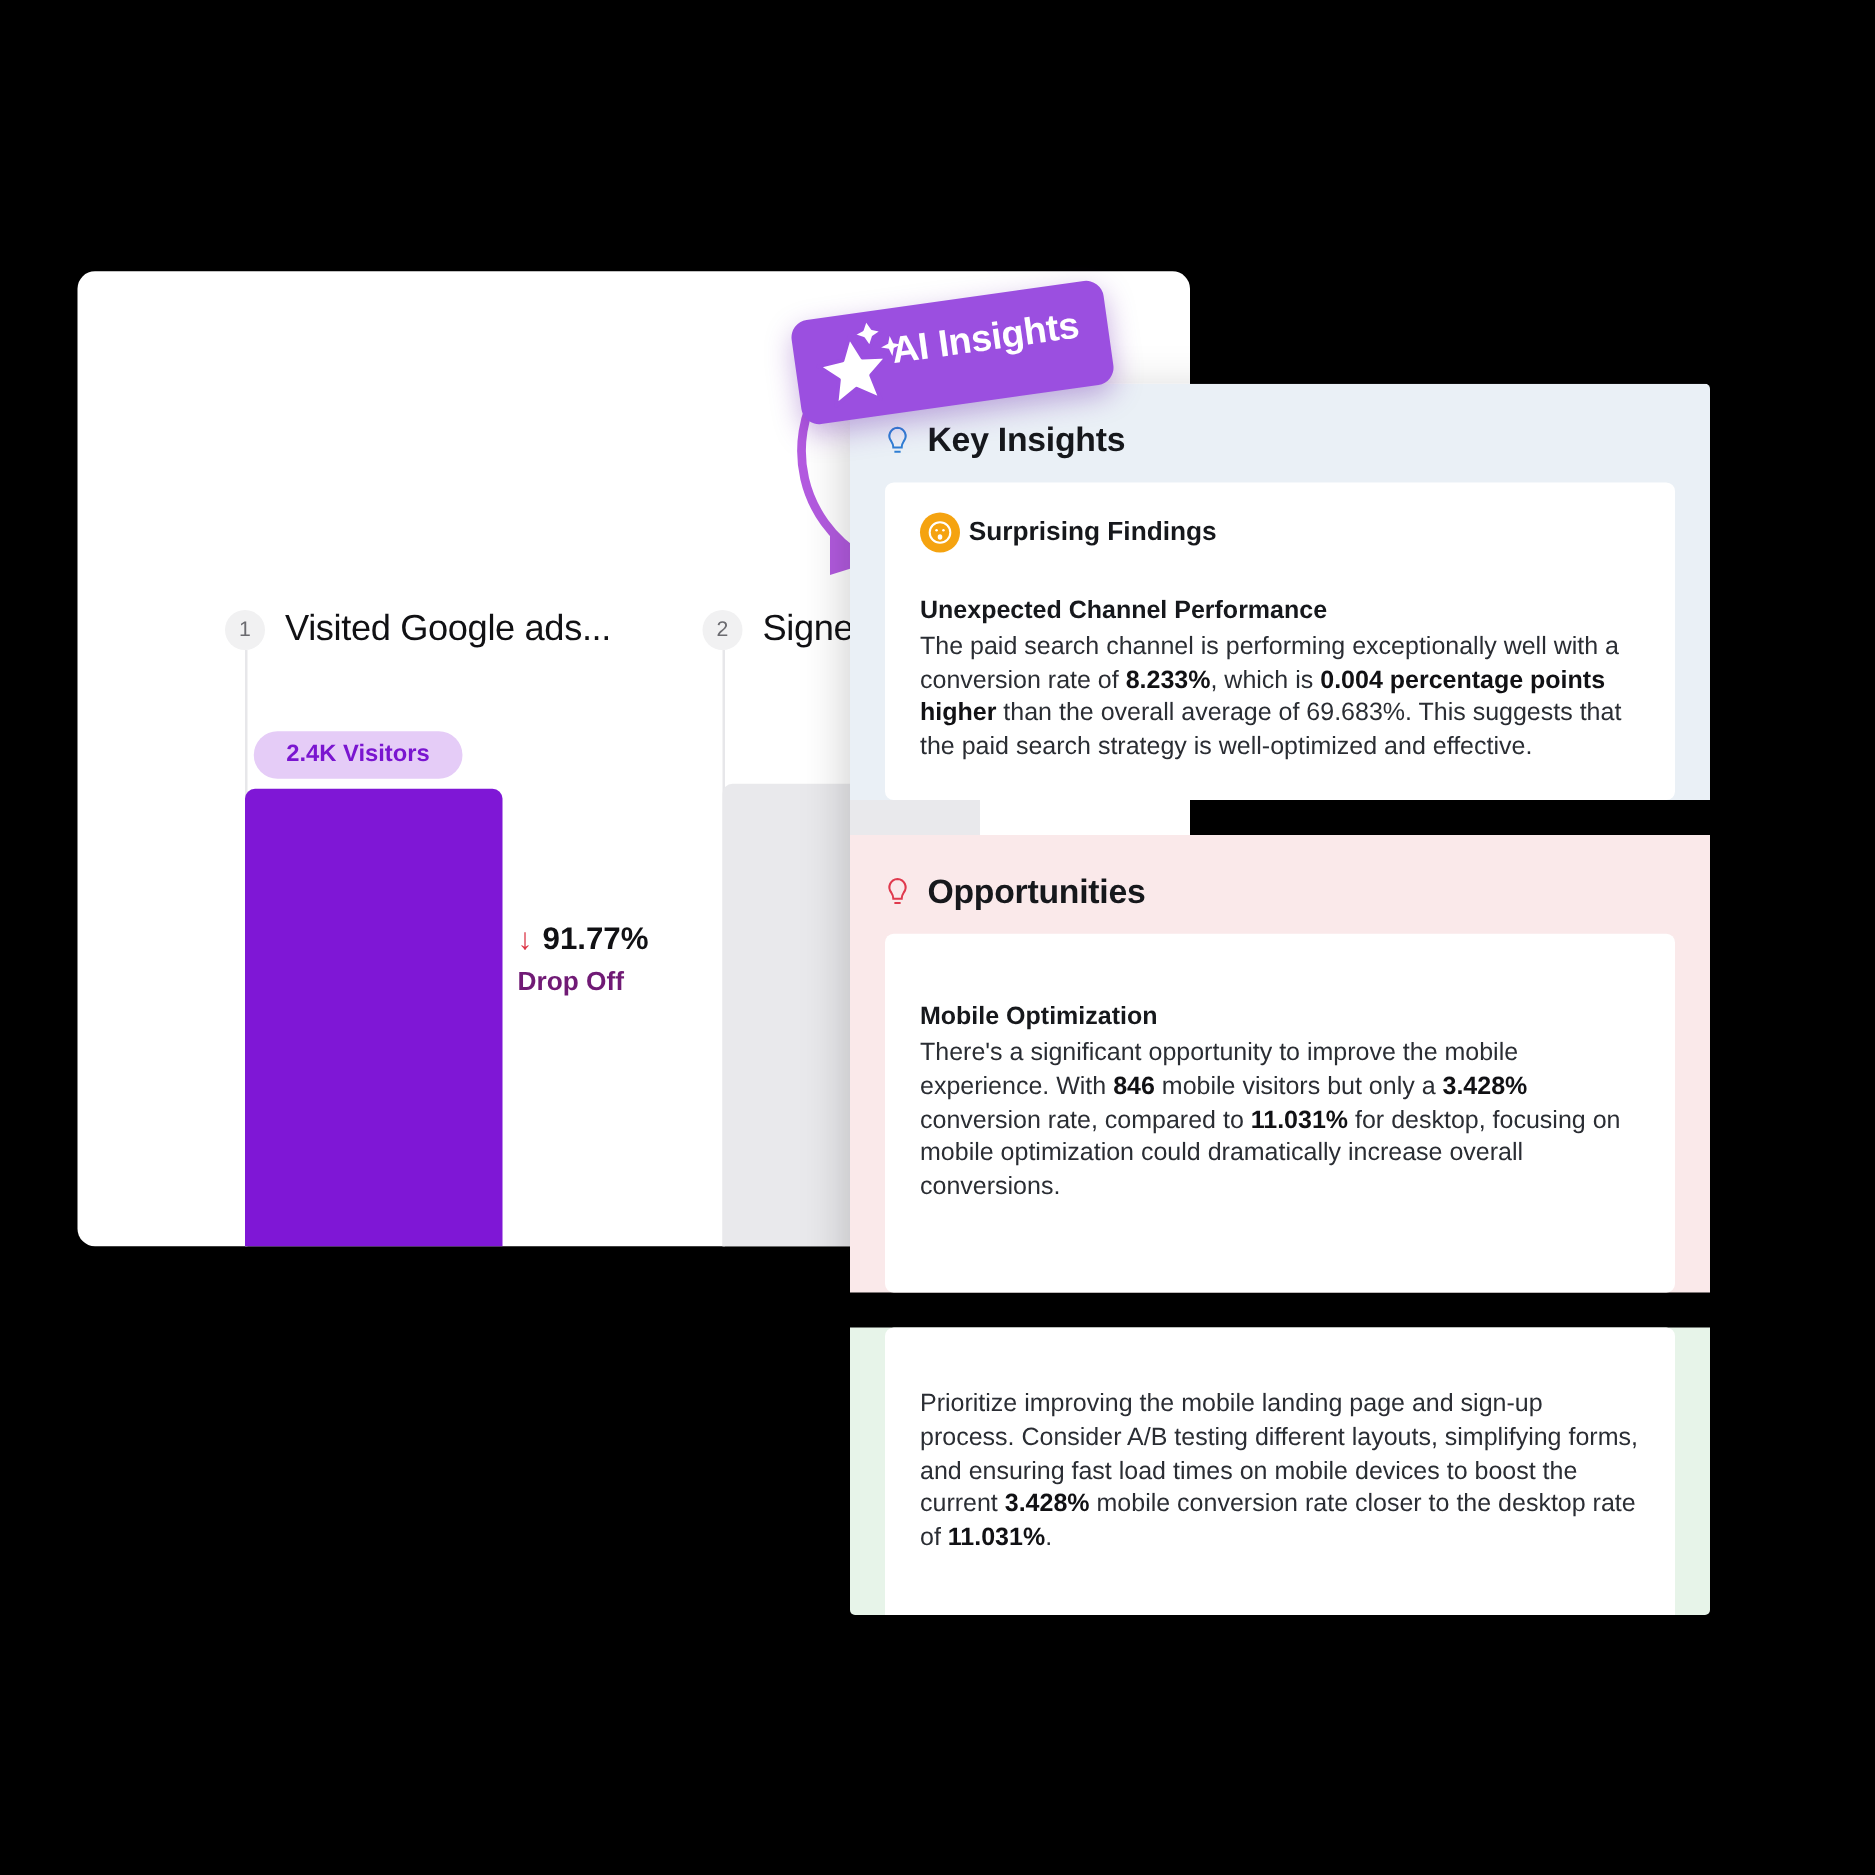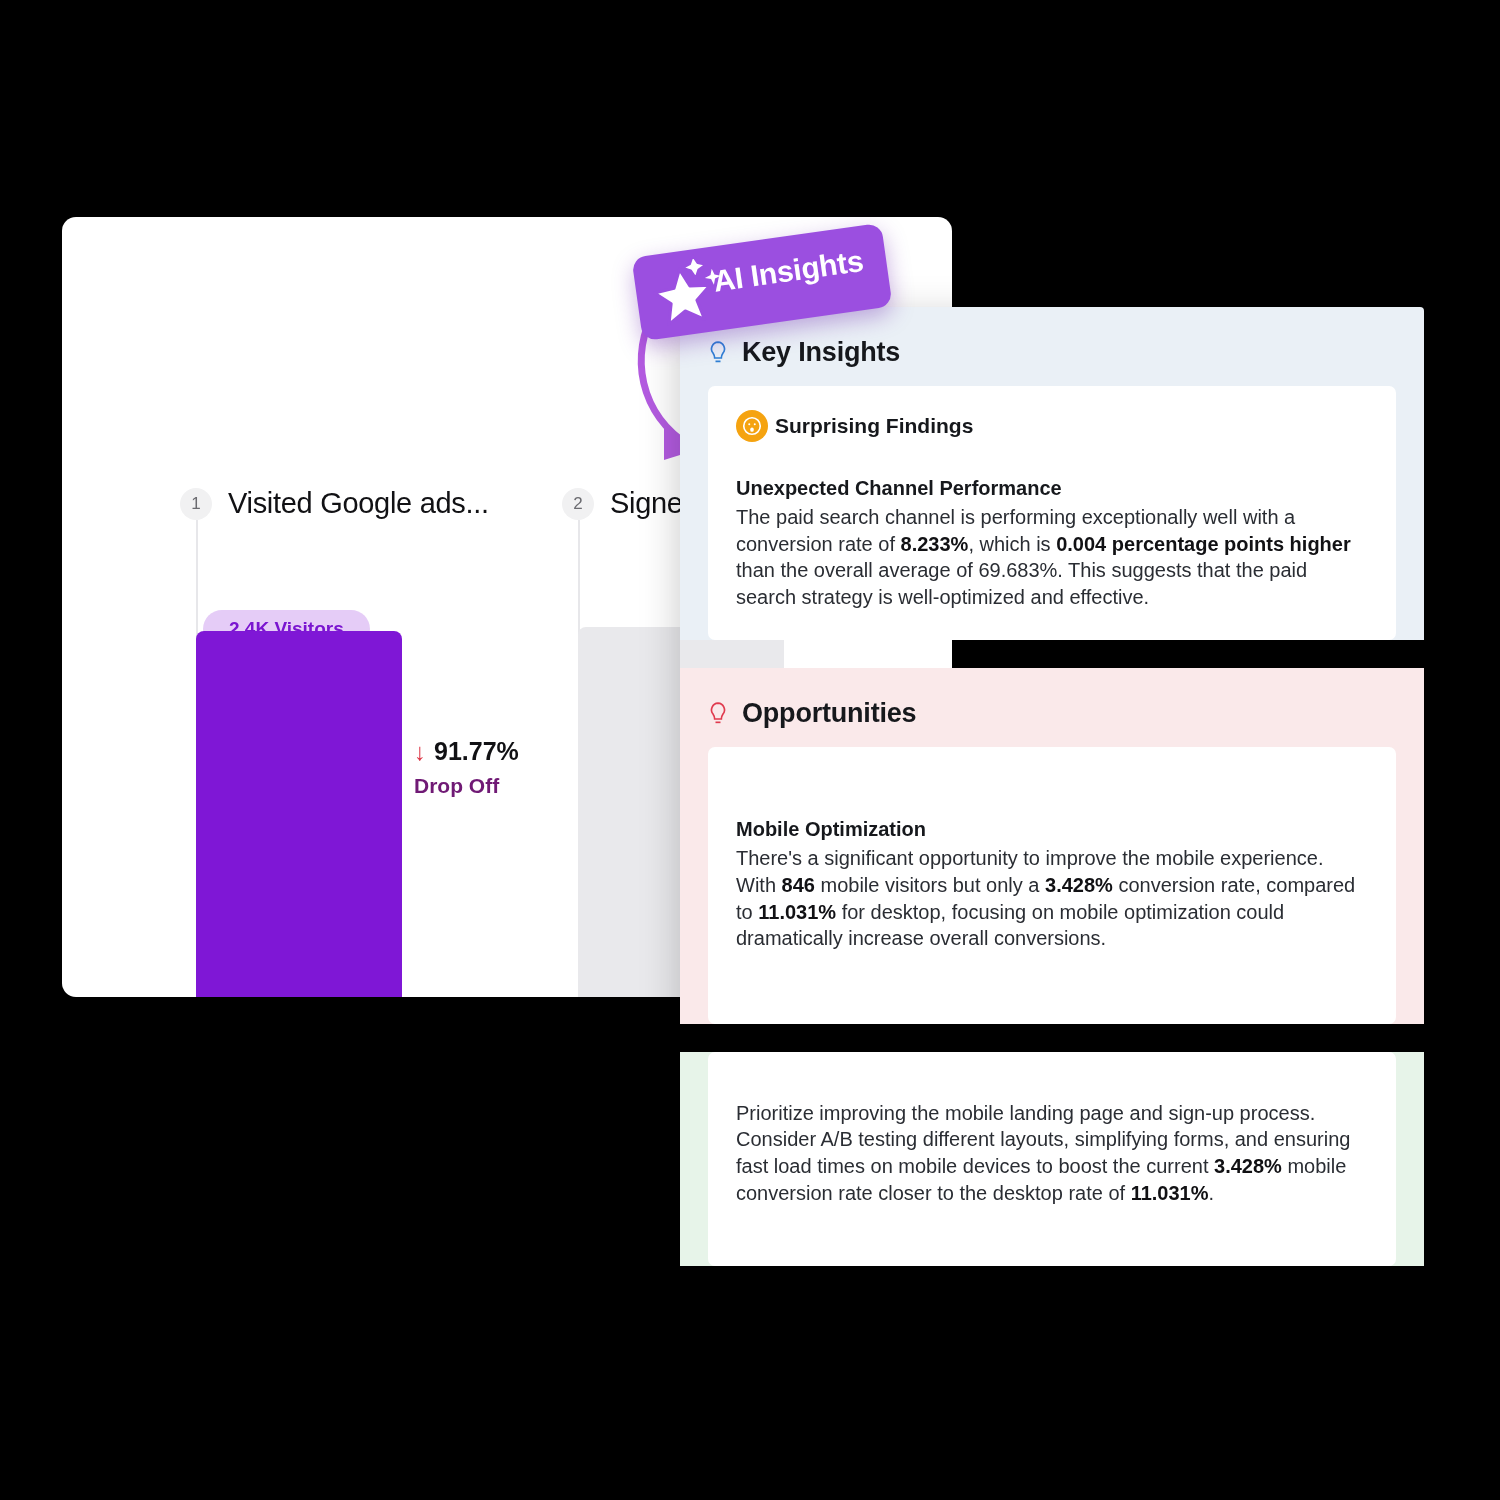--- a/index.html
+++ b/index.html
@@ -63,21 +63,21 @@
   }
   .arrow-down { color: #dc3545; font-size: 24px; font-weight: normal; }
   .dropoff-label {
     font-size: 21px; color: #701a75; font-weight: bold; margin-top: 8px;
   }
 
   
   .insights-panel {
     position: absolute;
     left: 680px; top: 307px;
-    width: 744px; height: 985px;
+    width: 688px; height: 985px;
     border-radius: 4px;
     overflow: hidden;
     box-shadow: 0 10px 40px rgba(0,0,0,0.22);
   }
   .section { padding: 0 0 0 0; }
   .section-head {
     display: flex; align-items: center; gap: 14px;
     padding: 30px 28px 18px 28px;
   }
   .section-title { font-size: 27px; font-weight: bold; color: #16181c; letter-spacing: -0.2px; }
@@ -143,21 +143,21 @@
         <div class="step-title">Visited Google ads...</div>
       </div>
       <div class="step-rule" style="left:134px; top:303px; height:660px;"></div>
 
       <div class="step-head" style="left:500px; top:270px;">
         <div class="step-num">2</div>
         <div class="step-title">Signed-u</div>
       </div>
       <div class="step-rule" style="left:516px; top:303px; height:660px;"></div>
 
-      <div class="badge-pill" style="left:141px; top:393px;">2.4K Visitors</div>
+      <div class="badge-pill" style="left:141px; top:368px;">2.4K Visitors</div>
       <div class="bar bar-filled" style="left:134px; top:414px; width:206px; height:549px;"></div>
 
       <div class="bar bar-ghost" style="left:516px; top:410px; width:206px; height:553px;"></div>
 
       <div class="dropoff">
         <div class="dropoff-pct">
           <span class="arrow-down">↓</span>
           <span>91.77%</span>
         </div>
         <div class="dropoff-label">Drop Off</div>
@@ -199,21 +199,21 @@
     </div>
 
     <div class="section sec-opp">
       <div class="section-head">
         <svg class="bulb" viewBox="0 0 24 30" fill="none" stroke="#e03a4e" stroke-width="2">
           <path d="M12 2 A8 8 0 0 0 6 15 C8 18 8 19 8 21 L16 21 C16 19 16 18 18 15 A8 8 0 0 0 12 2 Z"></path>
           <line x1="9" y1="25" x2="15" y2="25"></line>
         </svg>
         <div class="section-title">Opportunities</div>
       </div>
-      <div class="card" style="padding-top:36px; padding-bottom:72px;">
+      <div class="card" style="padding-top:20px; padding-bottom:72px;">
         <div class="item-title">Mobile Optimization</div>
         <div class="item-body"><span>There's a significant opportunity to improve the mobile experience. With </span><b>846</b><span> mobile visitors but only a </span><b>3.428%</b><span> conversion rate, compared to </span><b>11.031%</b><span> for desktop, focusing on mobile optimization could dramatically increase overall conversions.</span></div>
       </div>
     </div>
 
     <div class="section sec-rec">
       <div class="card" style="padding-top:48px; padding-bottom:60px;">
         <div class="item-body"><span>Prioritize improving the mobile landing page and sign-up process. Consider A/B testing different layouts, simplifying forms, and ensuring fast load times on mobile devices to boost the current </span><b>3.428%</b><span> mobile conversion rate closer to the desktop rate of </span><b>11.031%</b><span>.</span></div>
       </div>
     </div>

